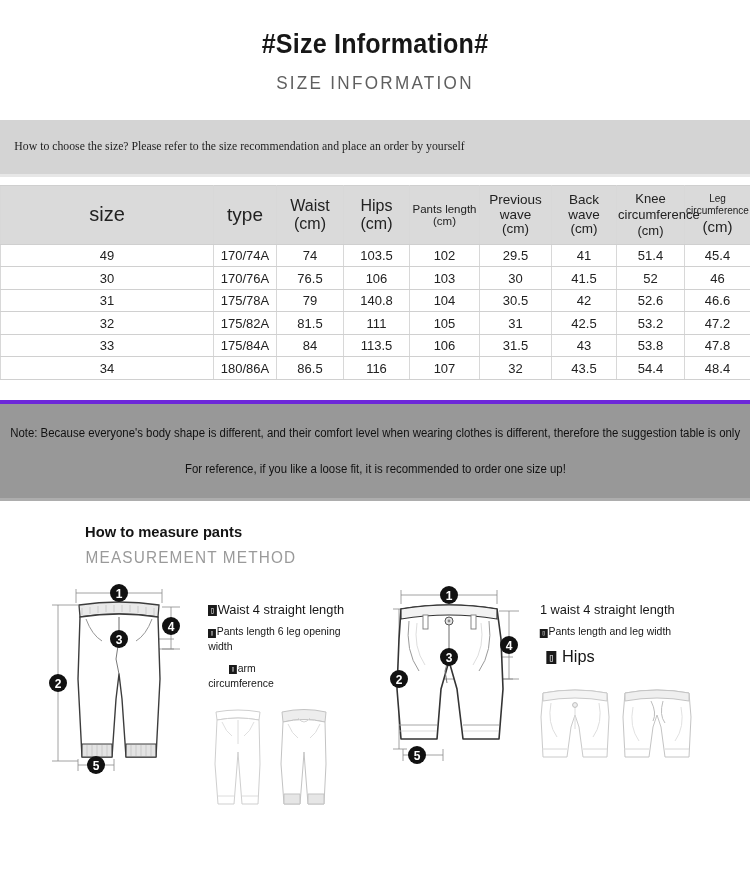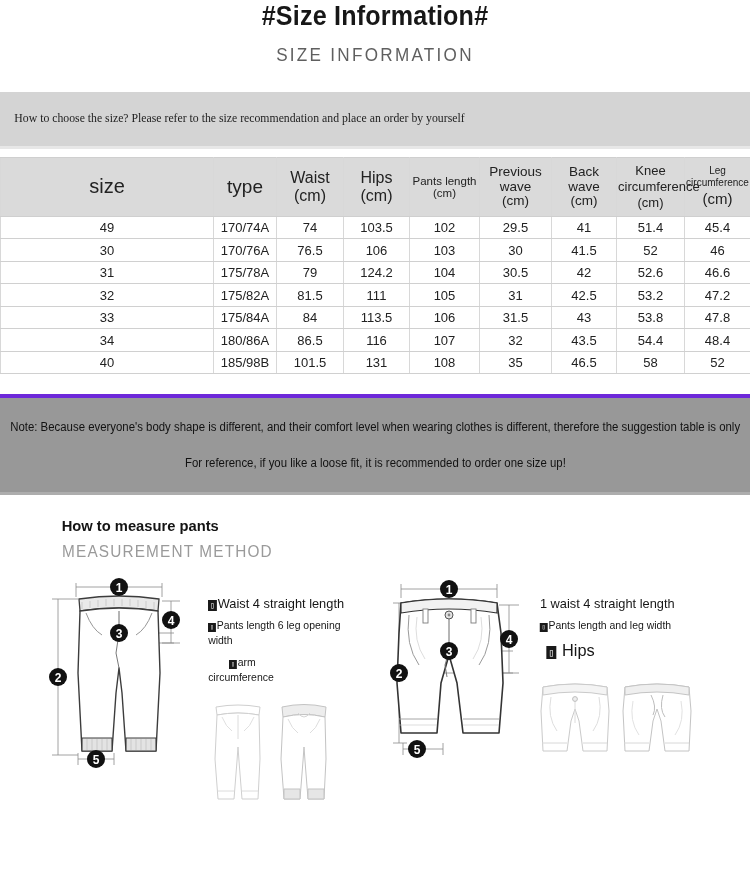--- a/index.html
+++ b/index.html
@@ -12,20 +12,21 @@
     height: 890px;
     font-family: "Liberation Sans", sans-serif;
     color: #1a1a1a;
     overflow: hidden;
     position: relative;
   }
 
   
   .page-header {
     text-align: center;
+    padding-top: 28px;
     background: #ffffff;
   }
   .main-title {
     font-size: 27px;
     font-weight: bold;
     letter-spacing: 0.2px;
     color: #171717;
     margin: 0;
     line-height: 1.2;
     transform: scaleX(0.93);
@@ -126,21 +127,21 @@
     white-space: nowrap;
   }
   .note-line.first { margin-bottom: 22px; }
 
   
   .measure-section {
     padding: 22px 0 0 0;
     position: relative;
   }
   .measure-head {
-    padding-left: 44px;
+    padding-left: 68px;
   }
   .measure-title {
     font-size: 15.5px;
     font-weight: bold;
     color: #141414;
     margin: 0;
     transform: scaleX(0.95);
     line-height: 1.2;
   }
   .measure-subtitle {
@@ -272,21 +273,21 @@
           <td>103</td>
           <td>30</td>
           <td>41.5</td>
           <td>52</td>
           <td>46</td>
         </tr>
         <tr>
           <td class="c-size">31</td>
           <td>175/78A</td>
           <td>79</td>
-          <td>124.2</td>
+          <td>140.8</td>
           <td>104</td>
           <td>30.5</td>
           <td>42</td>
           <td>52.6</td>
           <td>46.6</td>
         </tr>
         <tr>
           <td class="c-size">32</td>
           <td>175/82A</td>
           <td>81.5</td>
@@ -312,31 +313,20 @@
           <td class="c-size">34</td>
           <td>180/86A</td>
           <td>86.5</td>
           <td>116</td>
           <td>107</td>
           <td>32</td>
           <td>43.5</td>
           <td>54.4</td>
           <td>48.4</td>
         </tr>
-        <tr>
-          <td class="c-size">40</td>
-          <td>185/98B</td>
-          <td>101.5</td>
-          <td>131</td>
-          <td>108</td>
-          <td>35</td>
-          <td>46.5</td>
-          <td>58</td>
-          <td>52</td>
-        </tr>
       </tbody>
   </table>
 </div>
 
 <div class="note-banner">
   <div class="note-line first">Note: Because everyone's body shape is different, and their comfort level when wearing clothes is different, therefore the suggestion table is only</div>
   <div class="note-line">For reference, if you like a loose fit, it is recommended to order one size up!</div>
 </div>
 
 <div class="measure-section">

